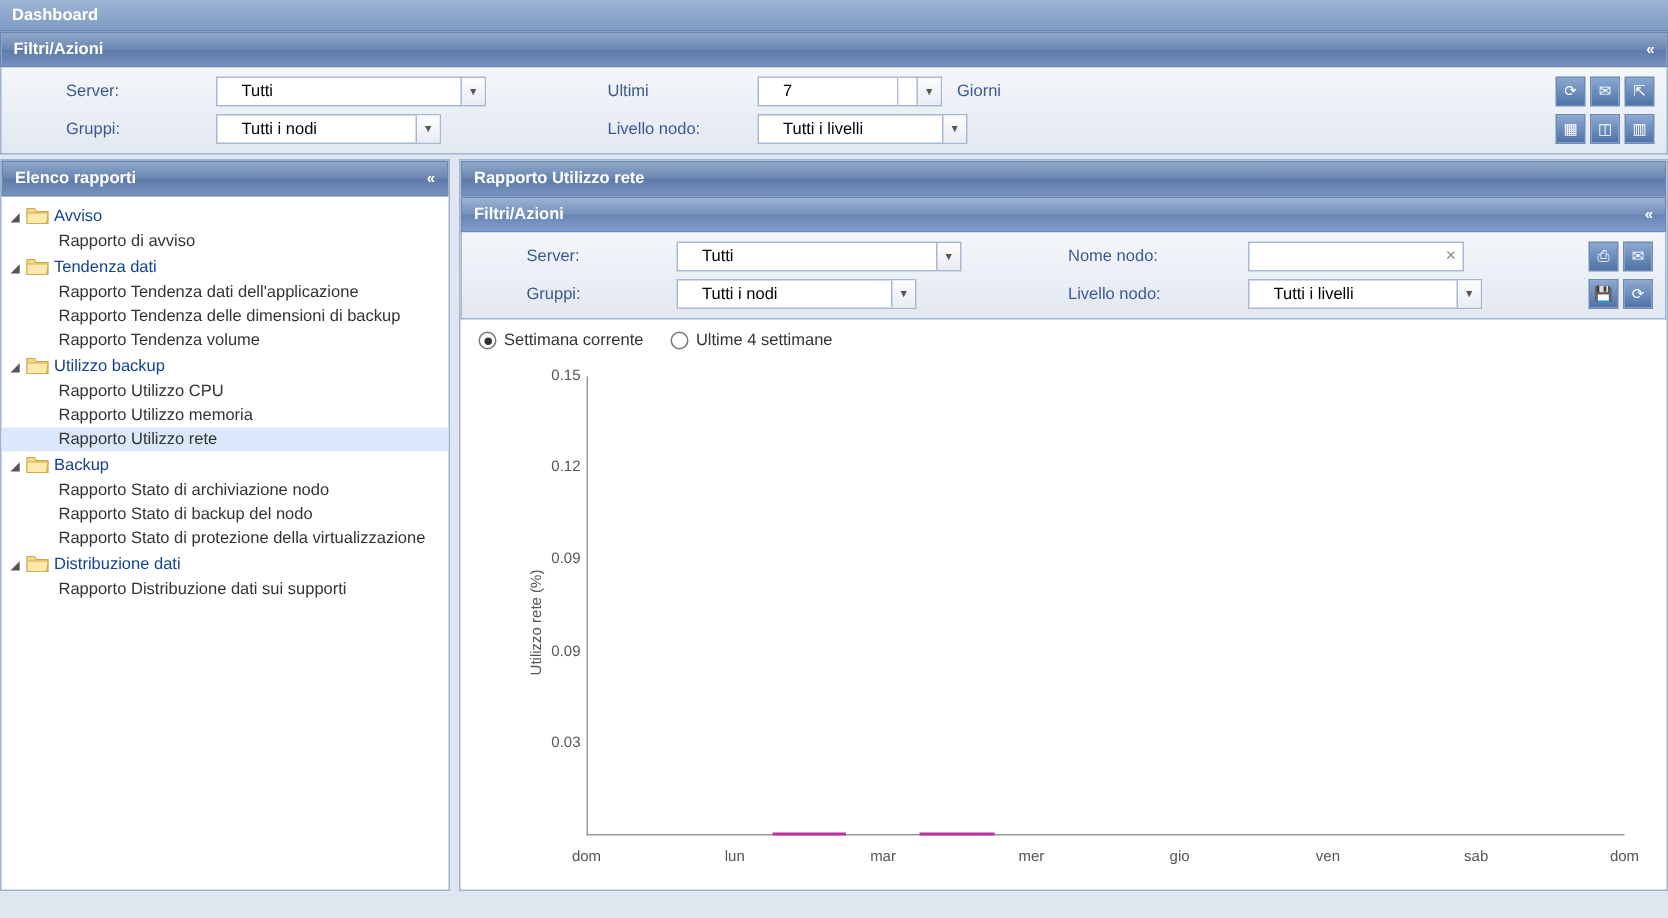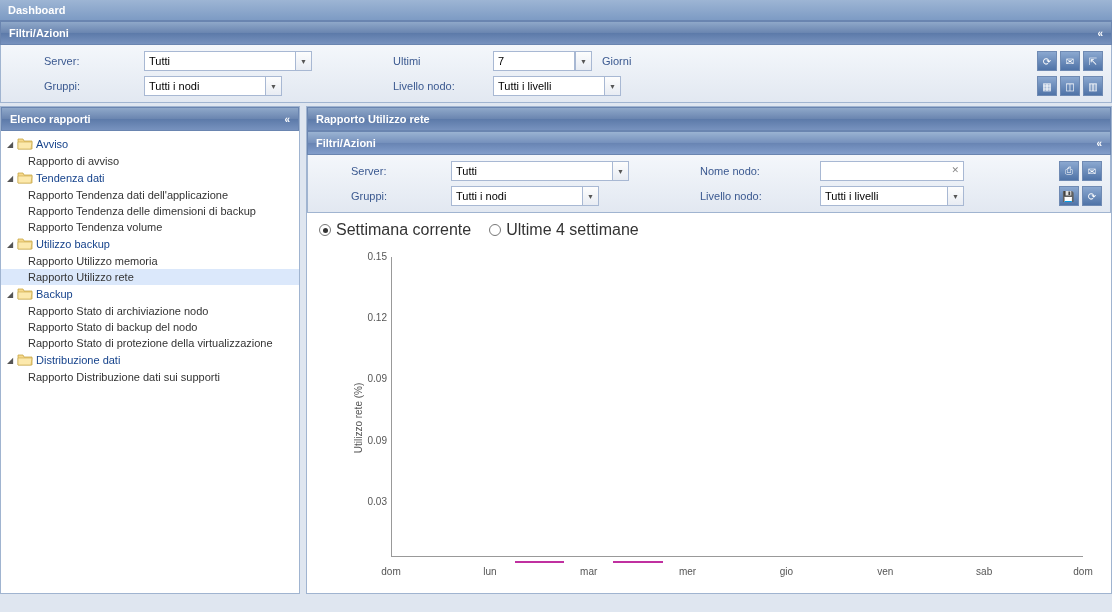--- a/index.html
+++ b/index.html
@@ -7,43 +7,43 @@
   
   .panel-header { background: linear-gradient(to bottom, #8fa8c9, #6a85b0 50%, #5c7aa9 51%, #7792be); color: #fff; font-weight: bold; padding: 5px 8px; border: 1px solid #6a85b0; display: flex; justify-content: space-between; align-items: center; }
   .panel-header .toggle { font-size: 10px; cursor: pointer; }
   
   .dashboard-title { padding: 4px 8px; font-weight: bold; color: #fff; background: linear-gradient(to bottom, #9db5d4, #7d9bc4); border-bottom: 1px solid #6a85b0; }
   
   .filter-body { background: linear-gradient(to bottom, #f4f7fb, #e2e8f1); border: 1px solid #a0b4d0; border-top: none; padding: 6px 8px; }
   
   .row { display: flex; align-items: center; gap: 10px; }
   .field-label { width: 90px; color: #3b5990; font-size: 11px; margin-left: 35px; }
-  .combo { display: inline-flex; align-items: flex-start; border: 1px solid #a8b8d3; background: #fff; height: 20px; }
+  .combo { display: inline-flex; align-items: flex-start; border: 1px solid #a8b8d3; background: #fff; height: 20px; padding-left: 12px; }
   .combo input { border: none; outline: none; font-size: 11px; padding: 0 4px; height: 18px; background: transparent; }
   .combo .arrow { width: 16px; height: 18px; background: linear-gradient(to bottom, #fdfdfd, #e8ecf3); border-left: 1px solid #a8b8d3; display: flex; align-items: center; justify-content: center; font-size: 7px; color: #555; }
   
   .toolbar-right { margin-left: auto; display: flex; gap: 3px; }
   .icon-btn { width: 20px; height: 20px; border: 1px solid #6f8ab3; background: linear-gradient(to bottom, #8ba8d0, #4f73a7); display: flex; align-items: center; justify-content: center; cursor: pointer; color: #fff; font-size: 10px; }
   
   .main-area { display: flex; height: 488px; margin-top: 3px; }
   
   .sidebar { width: 300px; border: 1px solid #a0b4d0; background: #fff; display: flex; flex-direction: column; }
   .tree { flex: 1; overflow: hidden; padding: 4px 0; }
   .tree-node { display: flex; align-items: center; padding: 2px 4px; font-size: 11px; color: #333; white-space: nowrap; }
   .tree-node.group { color: #15428b; }
-  .tree-node.leaf { color: #333; padding-left: 27px; }
+  .tree-node.leaf { color: #333; padding-left: 38px; }
   .tree-node.selected { background: #dbe8fb; }
   .tree-node .tri { width: 10px; text-align: center; color: #555; font-size: 8px; margin-right: 2px; }
   .tree-node .folder { width: 16px; height: 14px; margin-right: 3px; }
   .folder svg { display: block; }
   
   .content { flex: 1; margin-left: 6px; border: 1px solid #a0b4d0; background: #fff; display: flex; flex-direction: column; overflow: hidden; }
   
   .radio-row { padding: 8px 12px; display: flex; gap: 18px; align-items: center; }
-  .radio-opt { display: flex; align-items: center; gap: 5px; font-size: 16px; color: #333; }
+  .radio-opt { display: flex; align-items: flex-end; gap: 5px; font-size: 11px; color: #333; }
   .radio-circle { width: 12px; height: 12px; border: 1px solid #777; border-radius: 50%; display: flex; align-items: center; justify-content: center; background: #fff; }
   .radio-circle.checked::after { content: ''; width: 5px; height: 5px; border-radius: 50%; background: #333; }
   
   .chart-wrap { flex: 1; position: relative; margin: 4px 16px 8px 12px; }
   .chart-border { position: absolute; left: 72px; right: 12px; top: 6px; bottom: 28px; border-left: 1px solid #999; border-bottom: 1px solid #999; }
   .y-axis-label { position: absolute; left: 4px; top: 50%; transform: translateY(-50%) rotate(-90deg); transform-origin: center; font-size: 10px; color: #555; white-space: nowrap; }
   .y-tick { position: absolute; left: 36px; font-size: 10px; color: #555; width: 32px; text-align: right; }
   .x-tick { position: absolute; bottom: 8px; font-size: 10px; color: #555; transform: translateX(-50%); }
   .data-line { position: absolute; height: 2px; background: #c030a0; }
   
@@ -137,20 +137,21 @@
         <div class="tree-node group">
           <span class="tri">◢</span>
           <span class="folder">
             <svg width="16" height="14" viewBox="0 0 16 14">
               <path d="M1 3 L1 12 L15 12 L15 4 L7 4 L6 2 L1 2 Z" fill="#f6d88b" stroke="#c9a847" stroke-width="0.8"></path>
               <path d="M1 5 L15 5 L14 12 L1 12 Z" fill="#fce9ad" stroke="#c9a847" stroke-width="0.6"></path>
             </svg>
           </span>
           <span>Utilizzo backup</span>
         </div>
+        <div class="tree-node leaf">Rapporto Utilizzo CPU</div>
         <div class="tree-node leaf">Rapporto Utilizzo memoria</div>
         <div class="tree-node leaf selected">Rapporto Utilizzo rete</div>
         <div class="tree-node group">
           <span class="tri">◢</span>
           <span class="folder">
             <svg width="16" height="14" viewBox="0 0 16 14">
               <path d="M1 3 L1 12 L15 12 L15 4 L7 4 L6 2 L1 2 Z" fill="#f6d88b" stroke="#c9a847" stroke-width="0.8"></path>
               <path d="M1 5 L15 5 L14 12 L1 12 Z" fill="#fce9ad" stroke="#c9a847" stroke-width="0.6"></path>
             </svg>
           </span>

